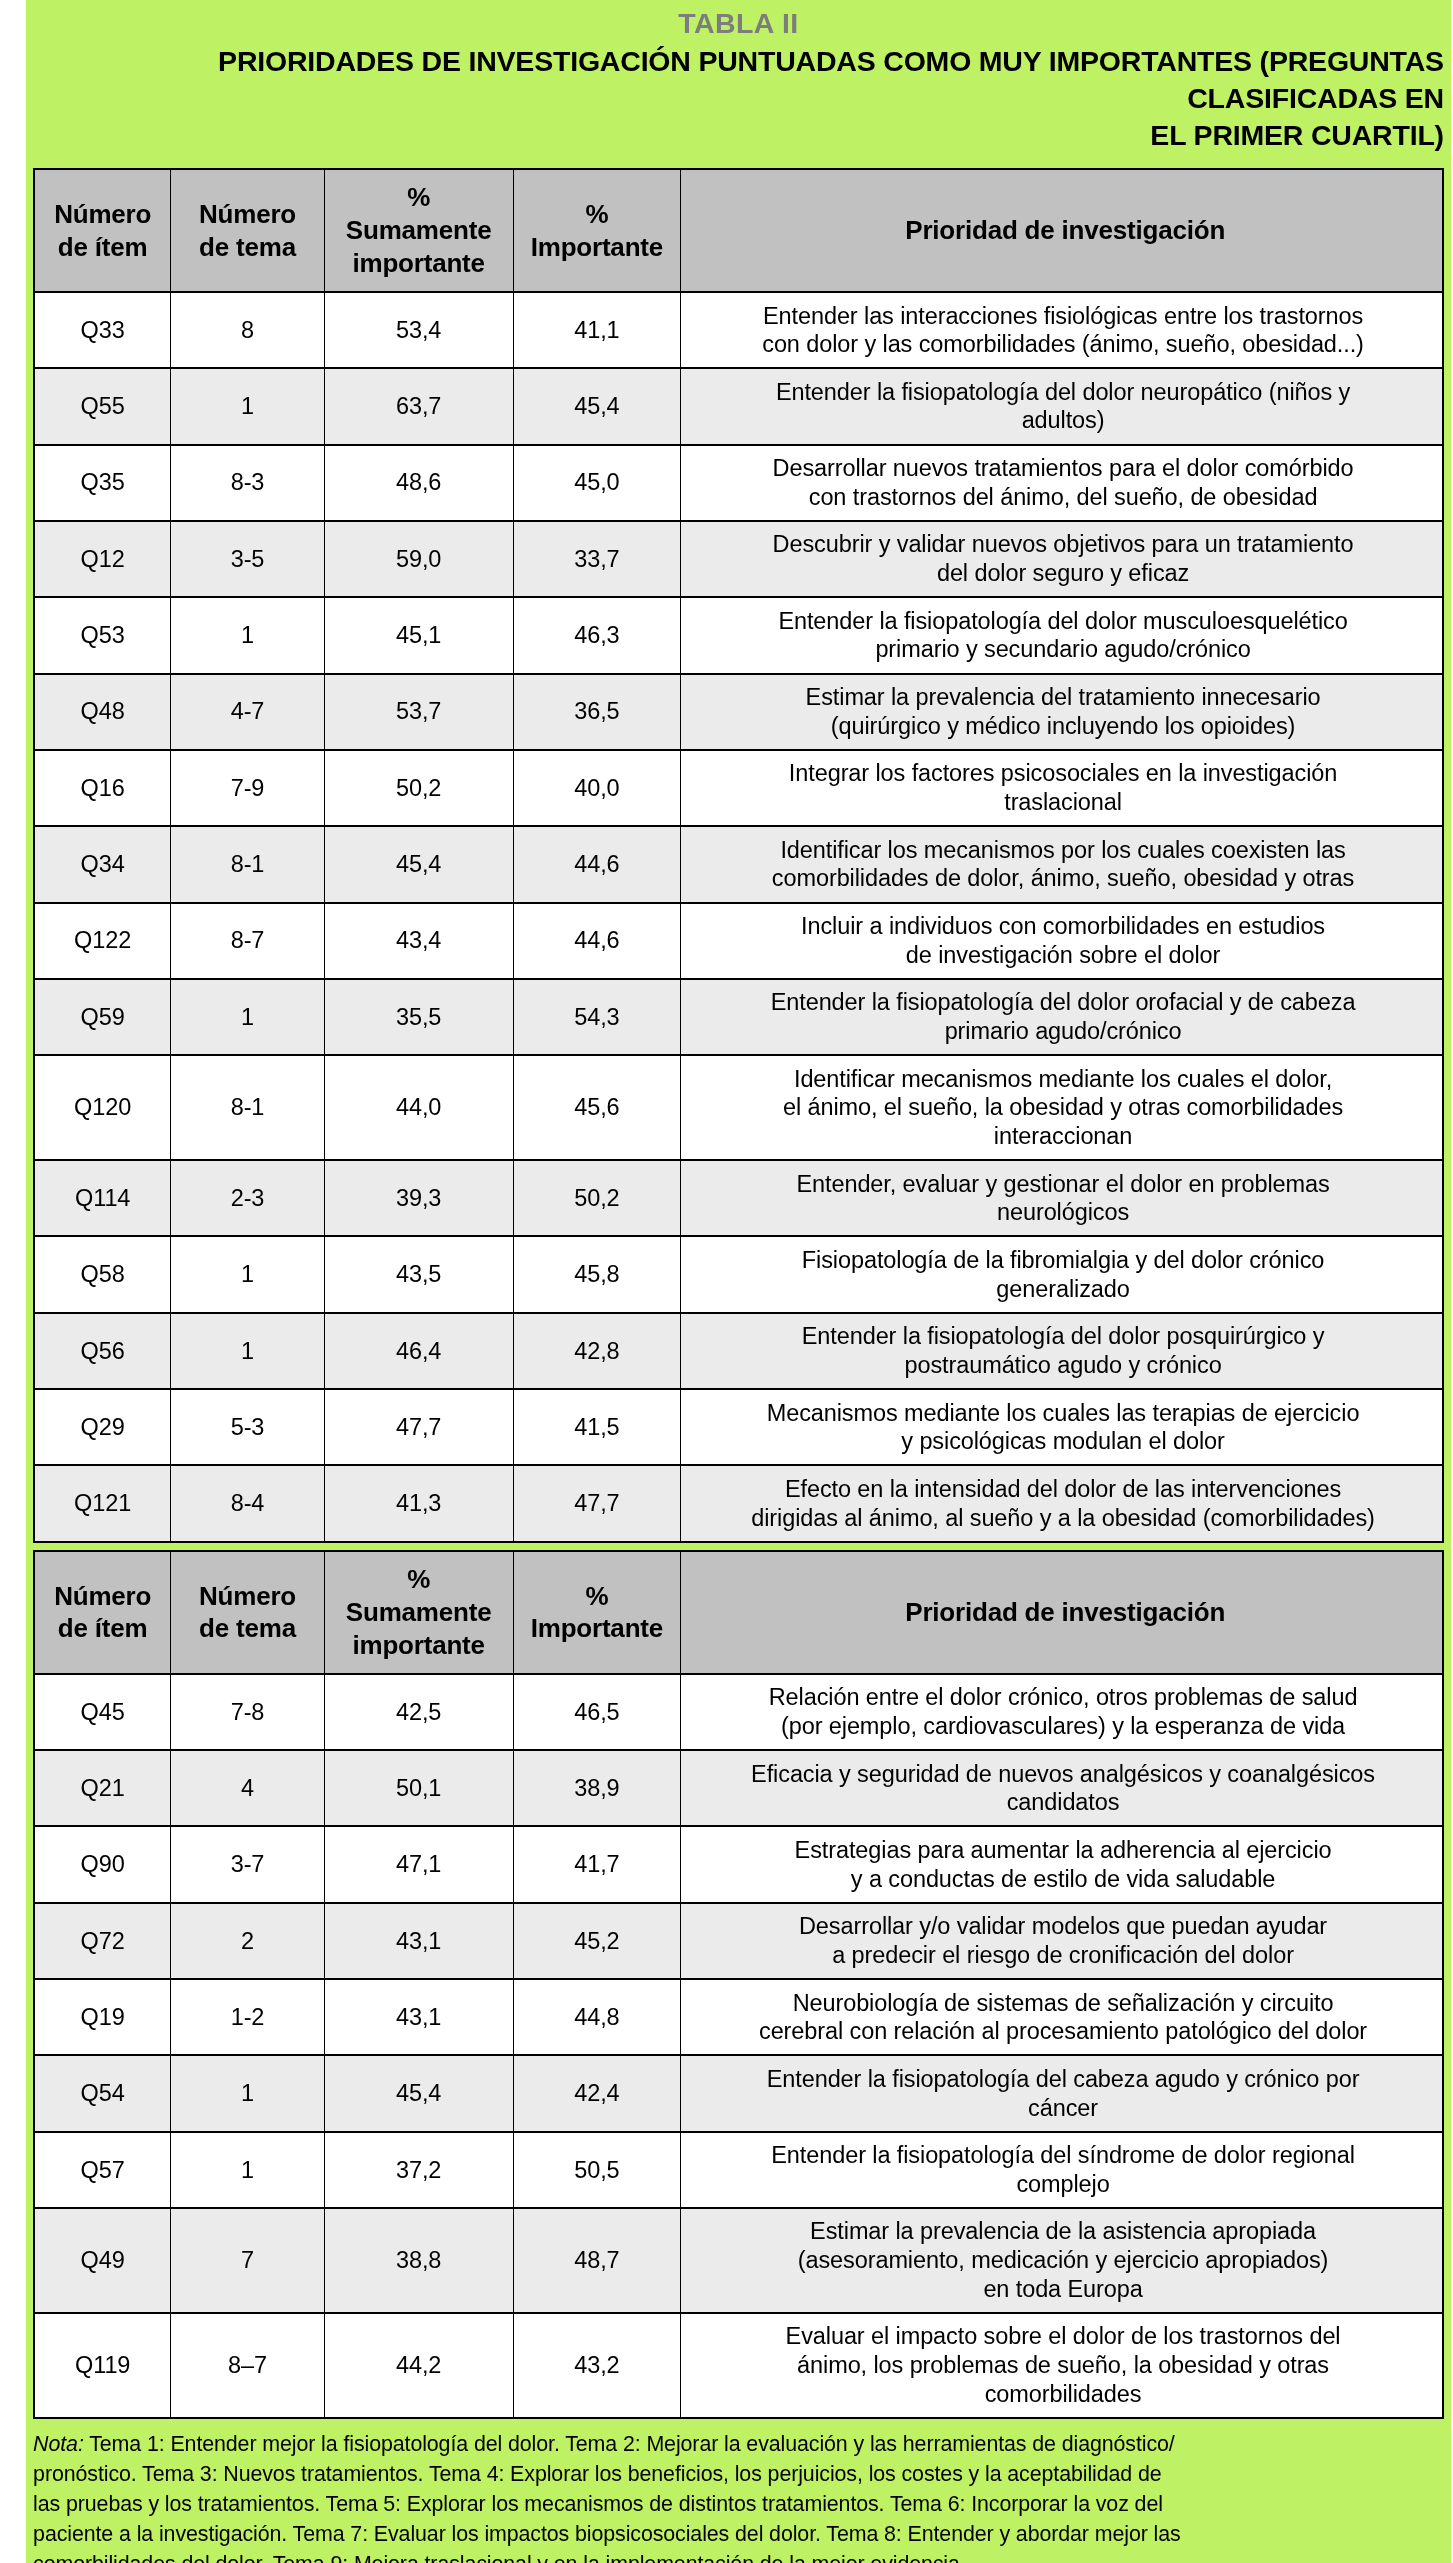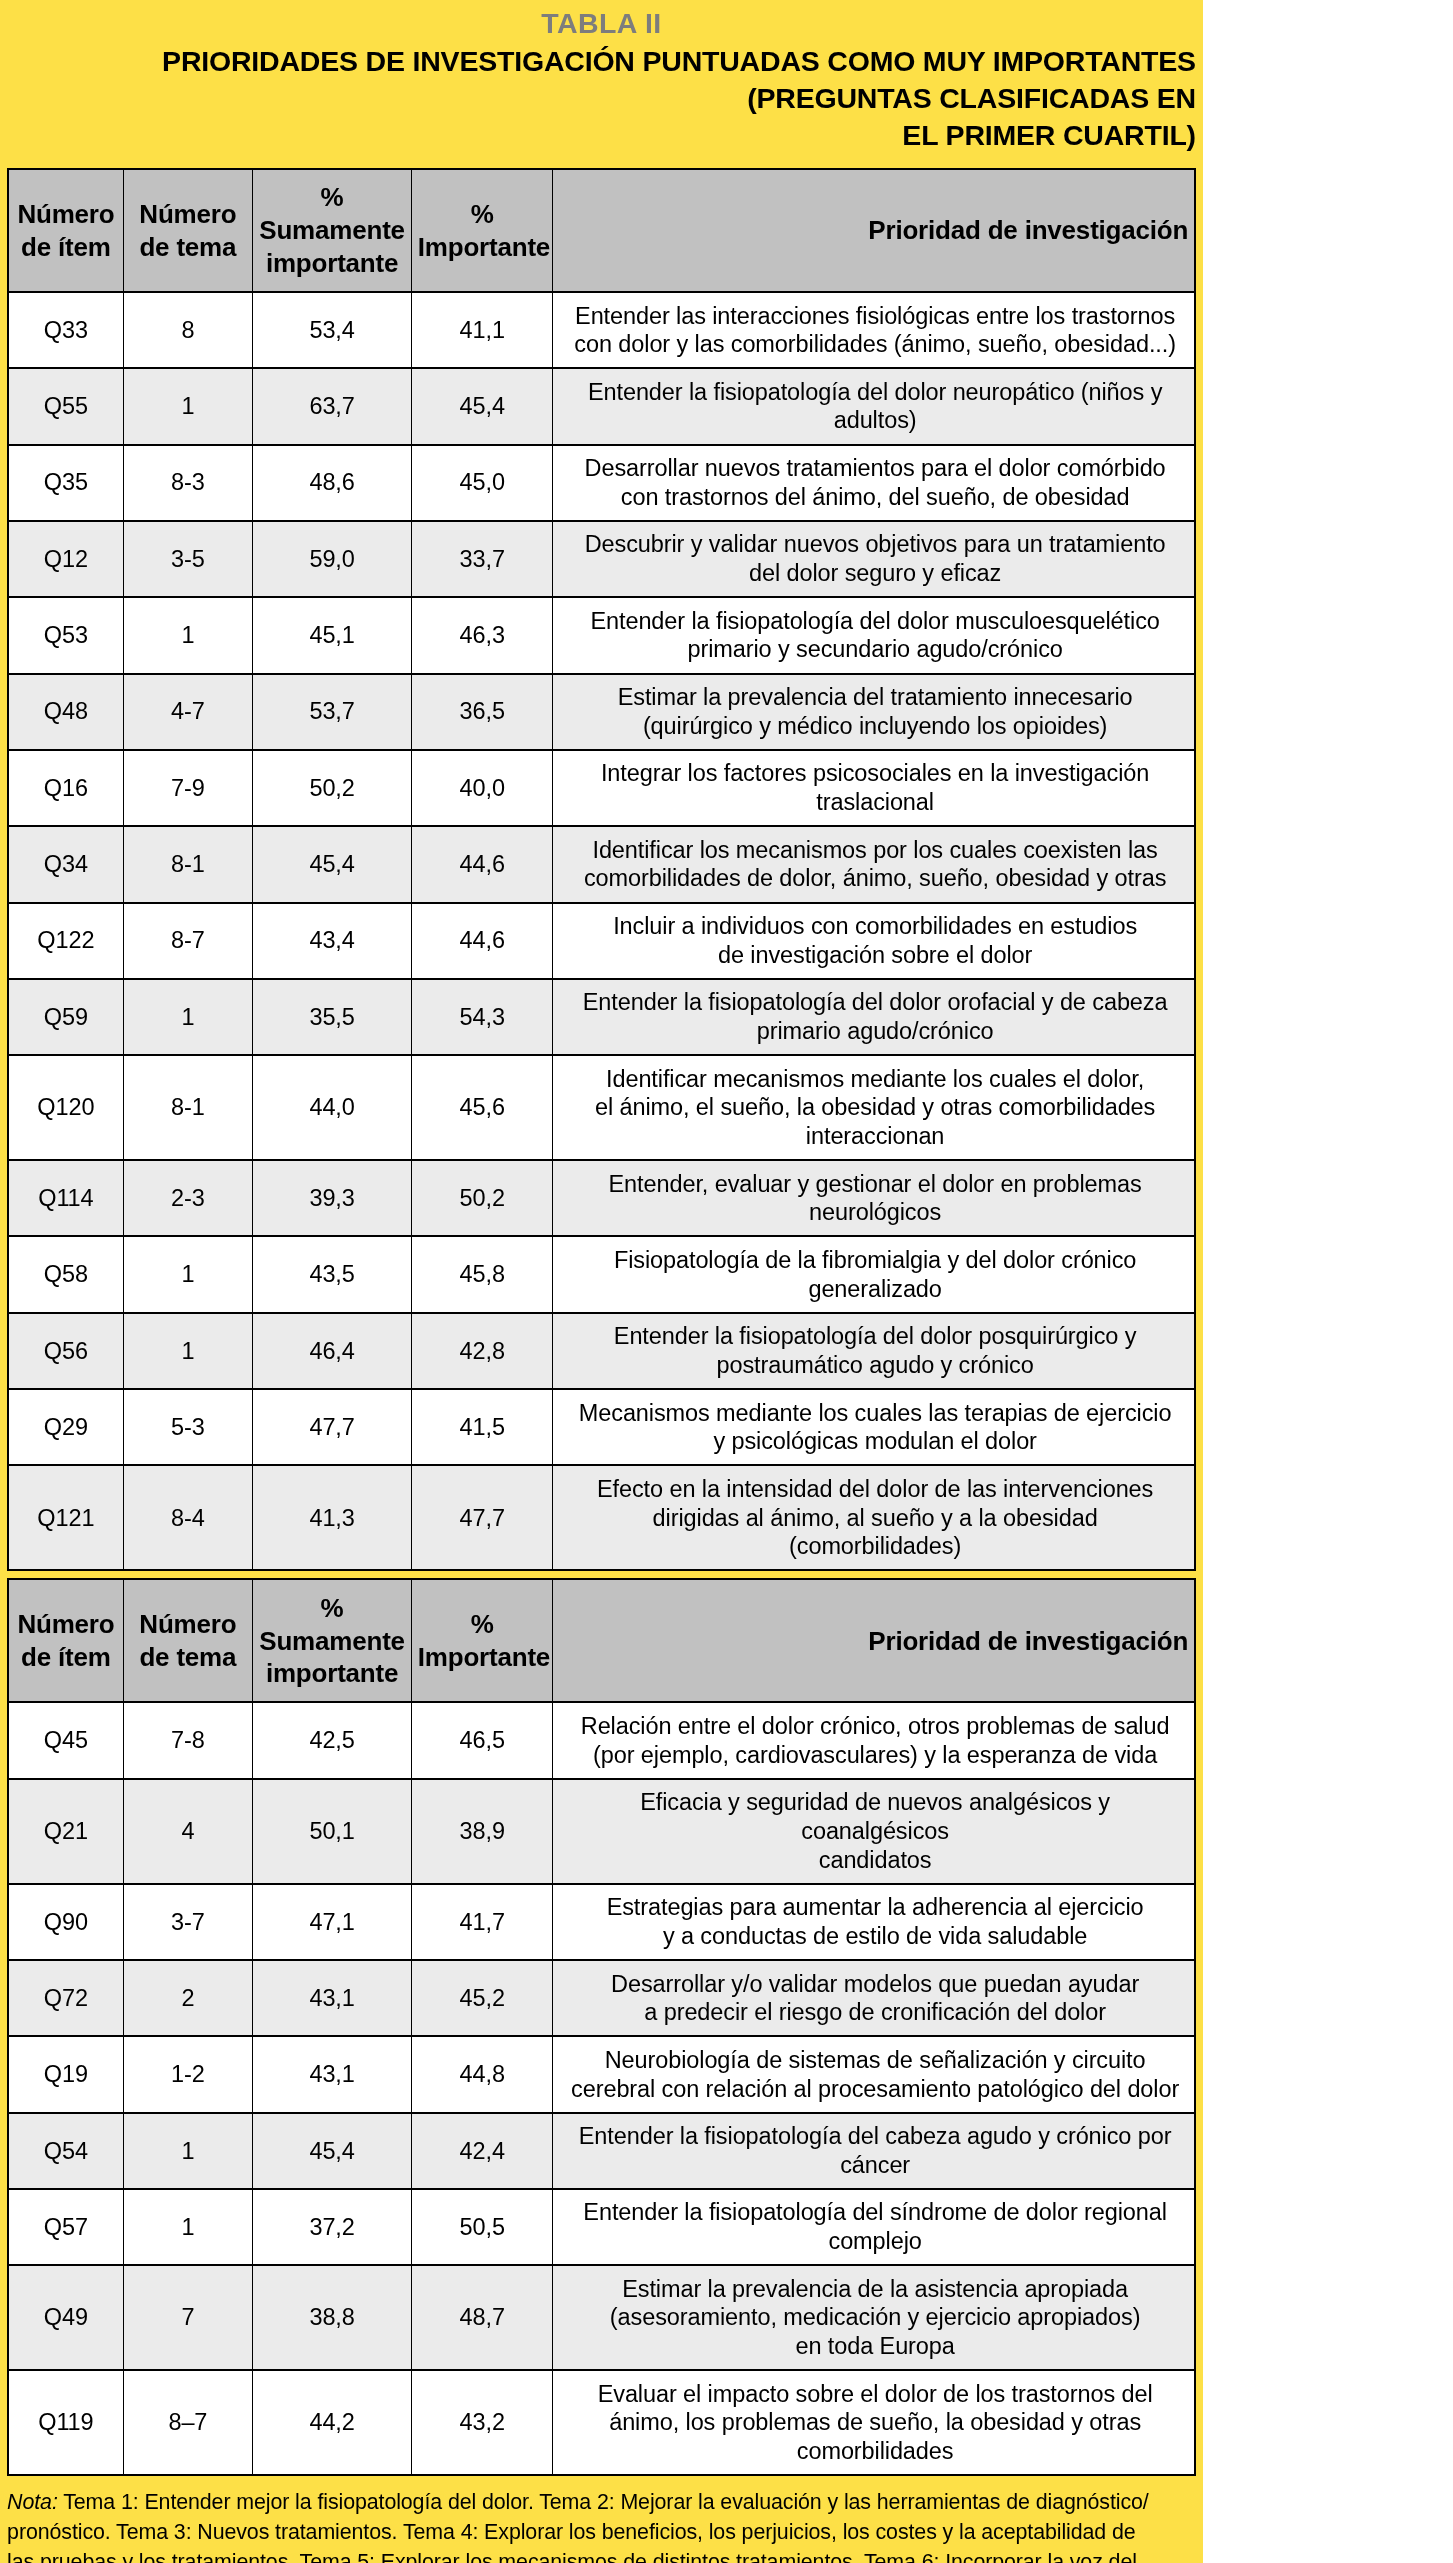--- a/index.html
+++ b/index.html
@@ -3,26 +3,27 @@
 <meta charset="utf-8">
 <style>
   html, body {
     margin: 0;
     padding: 0;
     background: #ffffff;
     font-family: "Liberation Sans", "DejaVu Sans", sans-serif;
     color: #000;
   }
   .page {
-    width: 1203px;
+    width: 1425px;
     height: 2563px;
     box-sizing: border-box;
     padding: 7.1px 7.1px 0 7.1px;
     overflow: hidden;
-    background: #fde047;
+    background: #bef264;
+    margin-left: 26px;
   }
   .title {
     text-align: center;
     font-weight: bold;
     font-size: 28.5px;
     line-height: 1.15;
     color: #7d7d7d;
     letter-spacing: 0.4px;
   }
   .subtitle {
@@ -55,21 +56,21 @@
     background: #c1c1c1;
     font-size: 26px;
     font-weight: bold;
     line-height: 1.26;
     white-space: pre-line;
     padding: 11.4px 5.7px;
     text-align: center;
     letter-spacing: -0.2px;
   }
   .ptable th.left {
-    text-align: right;
+    text-align: center;
     padding-left: 13px;
   }
   .ptable td {
     font-size: 23.5px;
     line-height: 1.22;
     padding: 8.5px 5.7px;
     white-space: pre-line;
     background: #ffffff;
     letter-spacing: -0.1px;
   }

